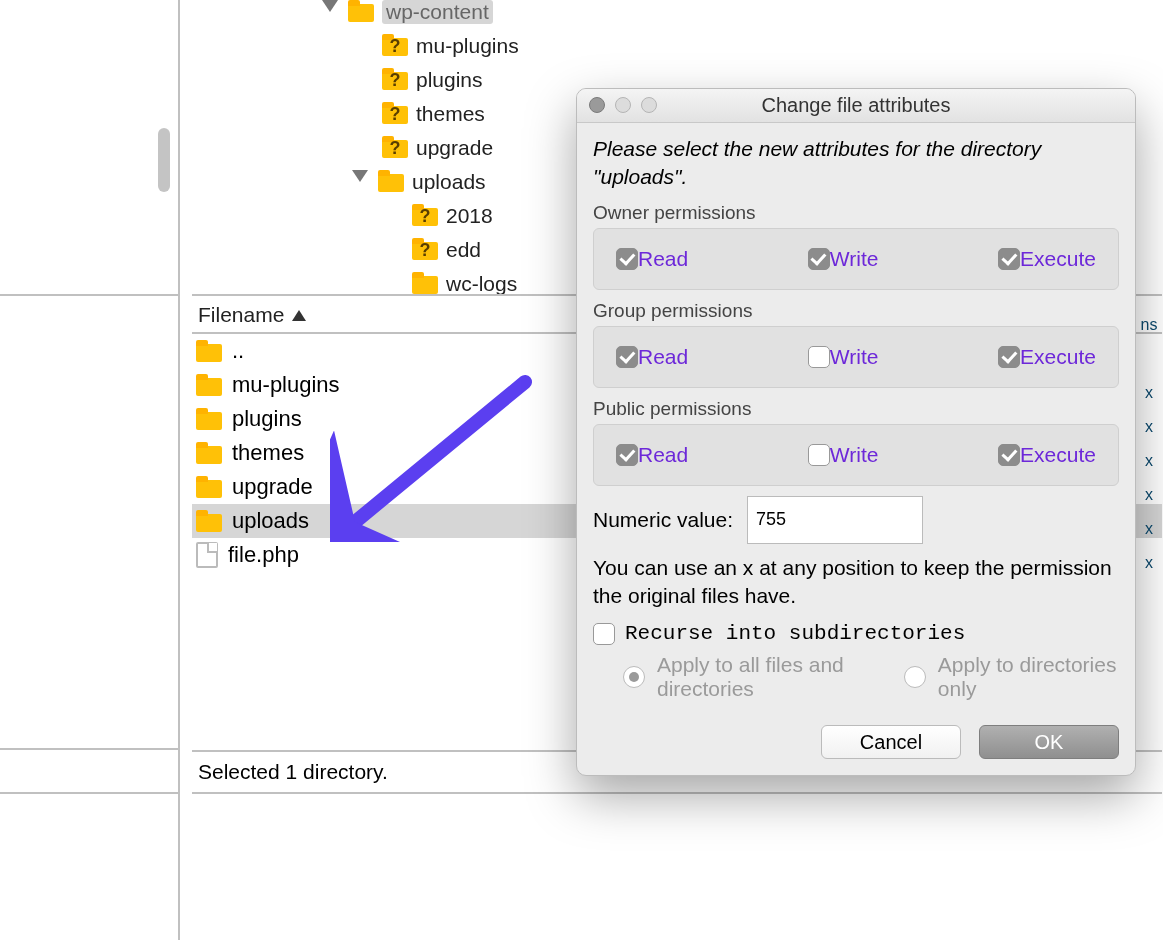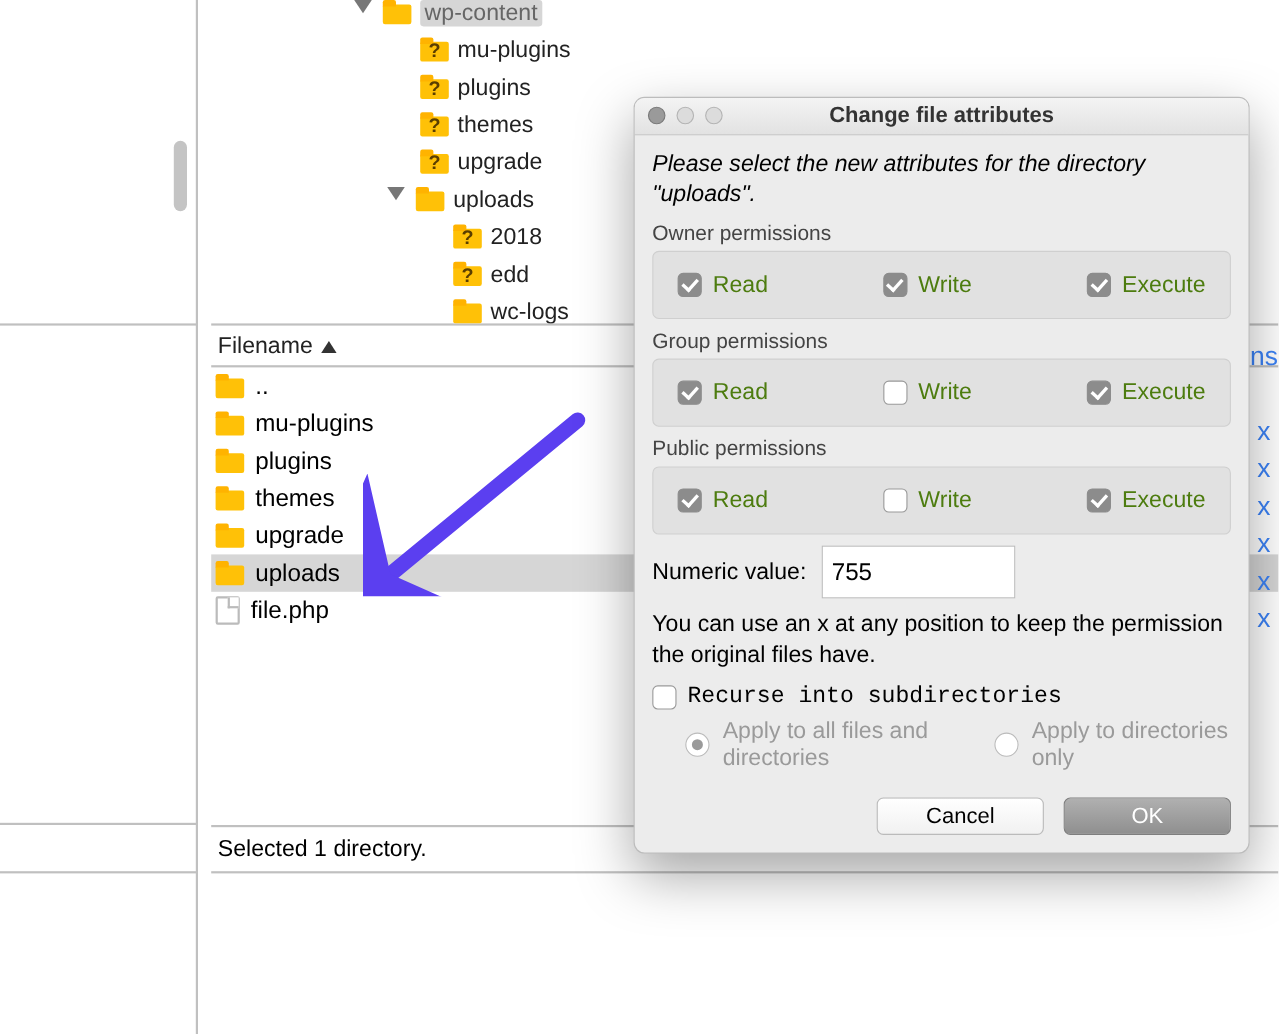--- a/index.html
+++ b/index.html
@@ -160,22 +160,22 @@
     background: #fff;
     border-left: 2px solid #bbb;
     border-bottom: 2px solid #bbb;
   }
   .file-row .name { font-size: 22px; color: #000; }
 
   .right-letter-col {
     position: absolute;
     right: 0px; top: 308px;
     width: 28px;
-    font-size: 24px;
-    color: #3b82f6;
+    font-size: 16px;
+    color: #0c4a6e;
   }
   .right-letter-col div { height: 34px; display:flex; align-items:center; justify-content:center;}
 
   
   .status-bar {
     position: absolute;
     left: 192px; top: 750px;
     width: 970px;
     height: 44px;
     border-top: 2px solid #c0c0c0;
@@ -222,37 +222,36 @@
     width: 16px; height: 16px; border-radius: 50%;
     border: 1.5px solid #b4b4b4;
     background: #dcdcdc;
   }
   .traffic span.close { background: #9a9a9a; border-color:#7a7a7a;}
   .titlebar .title {
     flex: 1;
     text-align: center;
     font-size: 20px;
     color: #333;
-    font-weight: bold;
   }
   .modal-body { padding: 12px 16px 16px 16px; }
   .instruction { font-size: 21px; line-height: 1.35; color: #000; margin-bottom: 10px; font-style: italic; }
   .group-label { font-size: 19px; color: #444; margin: 6px 0 4px 0; }
   .perm-box {
     background: #e1e1e1;
     border: 1px solid #cfcfcf;
     border-radius: 6px;
     padding: 18px 22px;
     display: flex;
     justify-content: space-between;
     margin-bottom: 10px;
   }
   .chk {
-    display: flex; align-items: center; gap: 10px;
-    font-size: 21px; color: #4d7c0f;
+    display: flex; align-items: center; 
+    font-size: 21px; color: #6d28d9;
   }
   .chkbox {
     width: 22px; height: 22px;
     border-radius: 5px;
     border: 1.5px solid #999;
     background: #fff;
     display: flex; align-items: center; justify-content: center;
     flex: 0 0 auto;
   }
   .chkbox.checked {
@@ -267,21 +266,21 @@
     transform: rotate(42deg) translate(-1px,-1px);
   }
   .numrow {
     display: flex; align-items: center; gap: 14px;
     margin: 10px 0;
   }
   .numrow label { font-size: 21px; }
   .numrow input {
     width: 176px; height: 48px;
     border: 1.5px solid #bbb;
-    font-size: 22px;
+    font-size: 18px;
     padding: 2px 8px;
     background: #fff;
   }
   .help { font-size: 21px; line-height: 1.35; margin: 8px 0 12px 0; }
   .recurse-row { display: flex; align-items: center; gap: 10px; font-size: 21px; margin-bottom: 8px; font-family: Liberation Mono, monospace; }
   .radio-col { margin-left: 30px; display:flex; gap:10px; }
   .radio-row { display:flex; align-items:center; gap:12px; font-size: 21px; color: #9a9a9a; }
   .radio {
     width: 22px; height: 22px; border-radius: 50%;
     border: 1.5px solid #bbb; background: #fff;
@@ -290,21 +289,21 @@
   }
   .radio.sel::after {
     content:""; width:10px; height:10px; border-radius:50%;
     background:#9a9a9a;
   }
   .button-row {
     display:flex; justify-content:flex-end; gap:18px;
     margin-top: 24px;
   }
   .btn {
-    width: 152px; height: 34px;
+    width: 140px; height: 34px;
     border-radius: 6px;
     font-size: 20px;
     display:flex; align-items:center; justify-content:center;
     border: 1px solid #bbb;
     background: linear-gradient(#fff,#f1f1f1);
     cursor: pointer;
   }
   .btn.primary {
     background: linear-gradient(#b0b0b0,#8f8f8f);
     color: #fff;

